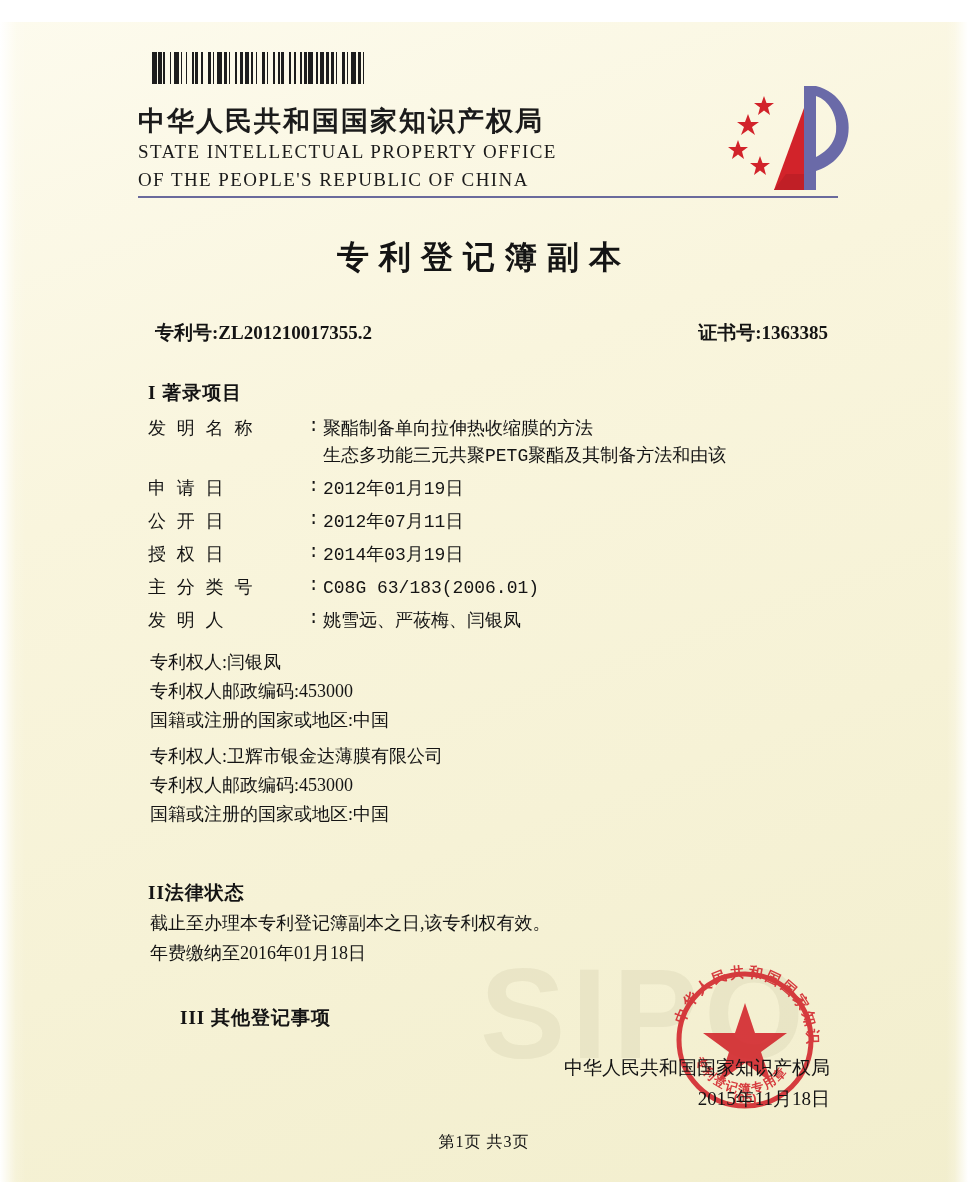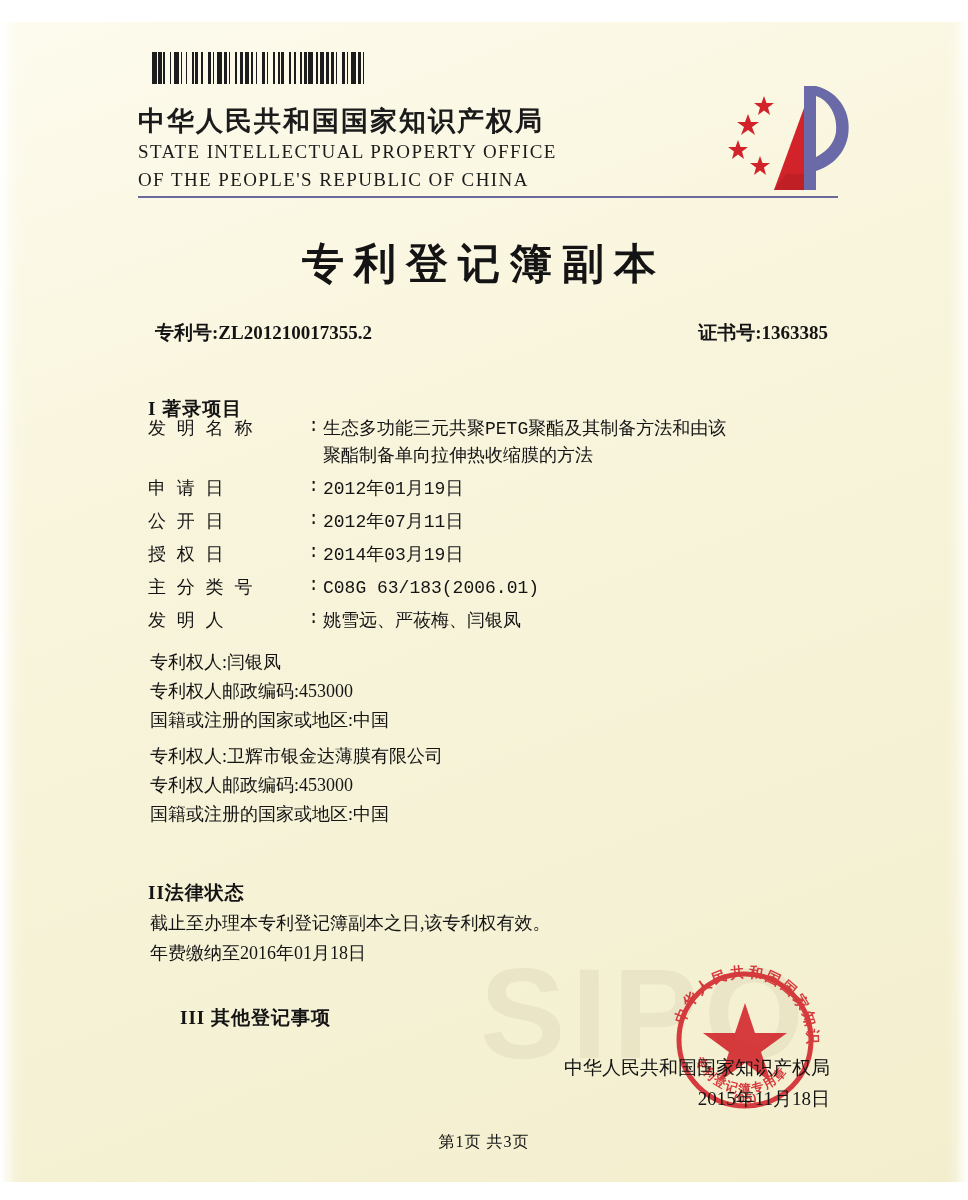--- a/index.html
+++ b/index.html
@@ -118,21 +118,21 @@
   }
 
   
   .doc-title {
     position: absolute;
     left: 0; right: 0;
     top: 236px;
     text-align: center;
     font-family: "Liberation Serif", serif;
     font-weight: bold;
-    font-size: 42px;
+    font-size: 32px;
     letter-spacing: 10px;
     color: #141414;
   }
 
   
   .num-row {
     position: absolute;
     left: 155px;
     right: 140px;
     top: 320px;
@@ -144,21 +144,21 @@
   }
 
   
   .sec-title {
     position: absolute;
     font-weight: bold;
     font-size: 19px;
     color: #141414;
     letter-spacing: 1px;
   }
-  #sec1 { left: 148px; top: 396px; }
+  #sec1 { left: 148px; top: 380px; }
   #sec2 { left: 148px; top: 880px; }
   #sec3 { left: 148px; top: 1005px; margin-left: 32px; }
 
   .fields {
     position: absolute;
     left: 148px;
     top: 416px;
     width: 640px;
     font-size: 18px;
     color: #141414;
@@ -376,22 +376,22 @@
 
   <div class="sec-title" id="sec1">I 著录项目</div>
 
   <div class="fields">
     <div class="frow">
       <div class="flabel">
         <span>发 明 名 称</span>
           <span class="colon">:</span>
       </div>
       <div class="fval">
+        <span class="l2">聚酯制备单向拉伸热收缩膜的方法</span>
         <span class="l2">生态多功能三元共聚PETG聚酯及其制备方法和由该</span>
-        <span class="l2">聚酯制备单向拉伸热收缩膜的方法</span>
       </div>
     </div>
     <div class="frow">
       <div class="flabel">
         <span>申 请 日</span>
           <span class="colon">:</span>
       </div>
       <div class="fval">2012年01月19日</div>
     </div>
     <div class="frow">

